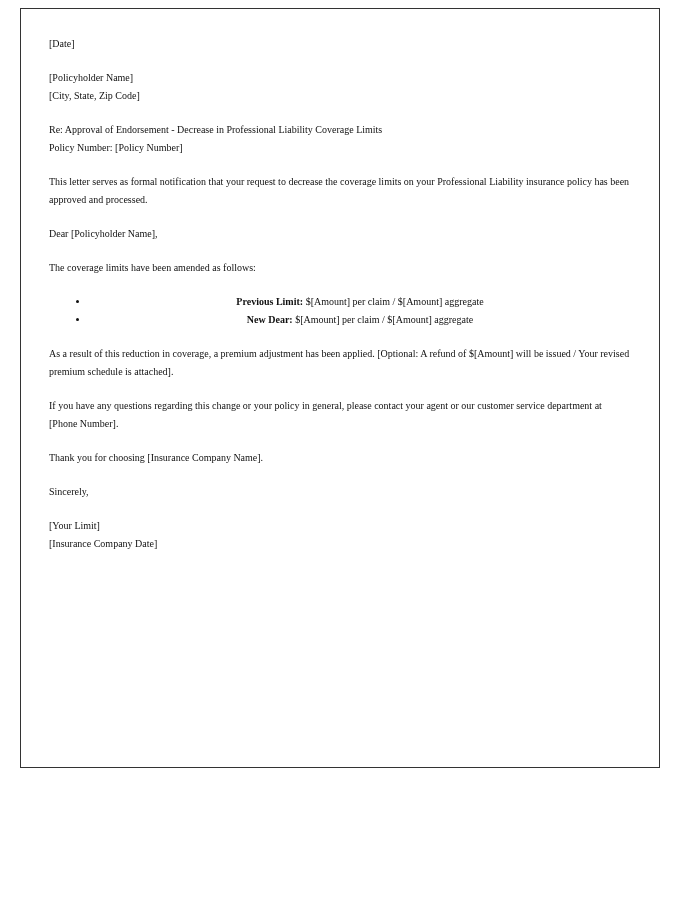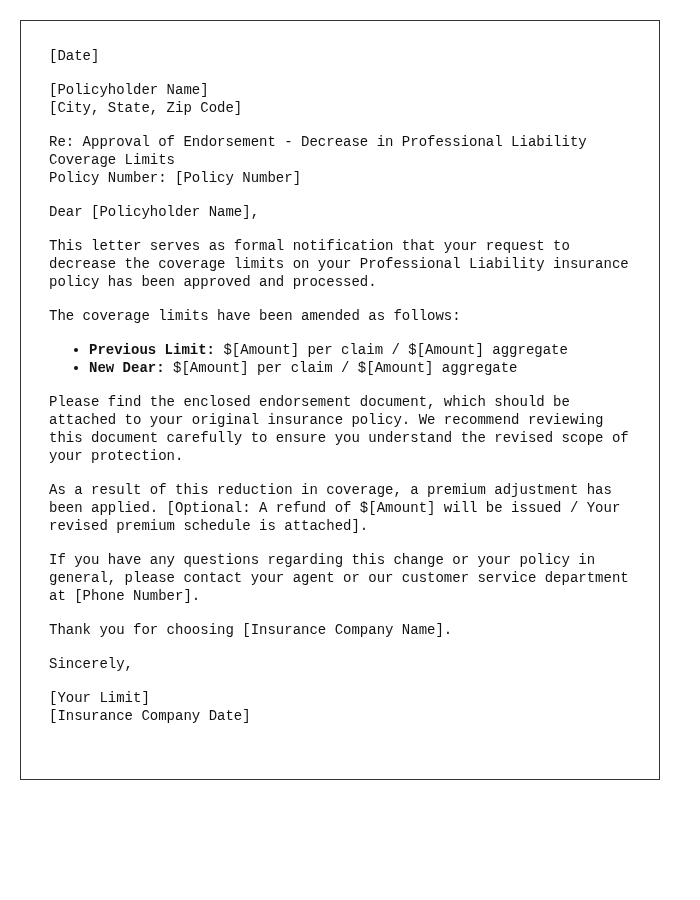--- a/index.html
+++ b/index.html
@@ -1,62 +1,61 @@
 <!DOCTYPE html>
 <html><head>
   <meta charset="utf-8">
   <style>
     html, body { margin: 0; padding: 0; background: #ffffff; }
     body { width: 700px; height: 900px; position: relative; overflow: hidden; }
     .letter {
       position: absolute;
-      left: 20px; top: 20px;
+      left: 20px; top: 8px;
       width: 640px; height: 760px;
       border: 1px solid #333333;
       box-sizing: border-box;
       padding: 26px 28px 0 28px;
-      font-family: Liberation Mono, monospace;
-      font-size: 14px;
+      font-family: Liberation Serif, serif;
+      font-size: 10px;
       line-height: 18px;
       color: #111111;
     }
     .letter p { margin: 0 0 16px 0; }
     .letter .line { display: block; }
     .letter ul { margin: 0 0 16px 0; padding-left: 40px; }
-    .letter li { margin: 0; }
+    .letter li { margin: 0; text-align: center; }
     .letter b { font-weight: bold; }
   </style>
 </head>
 <body>
 
 <div class="letter">
   <p>[Date]</p>
 
   <p>
     <span class="line">[Policyholder Name]</span>
     <span class="line">[City, State, Zip Code]</span>
   </p>
 
   <p>
     <span class="line">Re: Approval of Endorsement - Decrease in Professional Liability Coverage Limits</span>
     <span class="line">Policy Number: [Policy Number]</span>
   </p>
 
+  <p>This letter serves as formal notification that your request to decrease the coverage limits on your Professional Liability insurance policy has been approved and processed.</p>
+
   <p>Dear [Policyholder Name],</p>
-
-  <p>This letter serves as formal notification that your request to decrease the coverage limits on your Professional Liability insurance policy has been approved and processed.</p>
 
   <p>The coverage limits have been amended as follows:</p>
 
   <ul>
     <li><b>Previous Limit:</b><span> $[Amount] per claim / $[Amount] aggregate</span></li>
     <li><b>New Dear:</b><span> $[Amount] per claim / $[Amount] aggregate</span></li>
   </ul>
 
-  <p>Please find the enclosed endorsement document, which should be attached to your original insurance policy. We recommend reviewing this document carefully to ensure you understand the revised scope of your protection.</p>
 
   <p>As a result of this reduction in coverage, a premium adjustment has been applied. [Optional: A refund of $[Amount] will be issued / Your revised premium schedule is attached].</p>
 
   <p>If you have any questions regarding this change or your policy in general, please contact your agent or our customer service department at [Phone Number].</p>
 
   <p>Thank you for choosing [Insurance Company Name].</p>
 
   <p>Sincerely,</p>
 
   <p>

